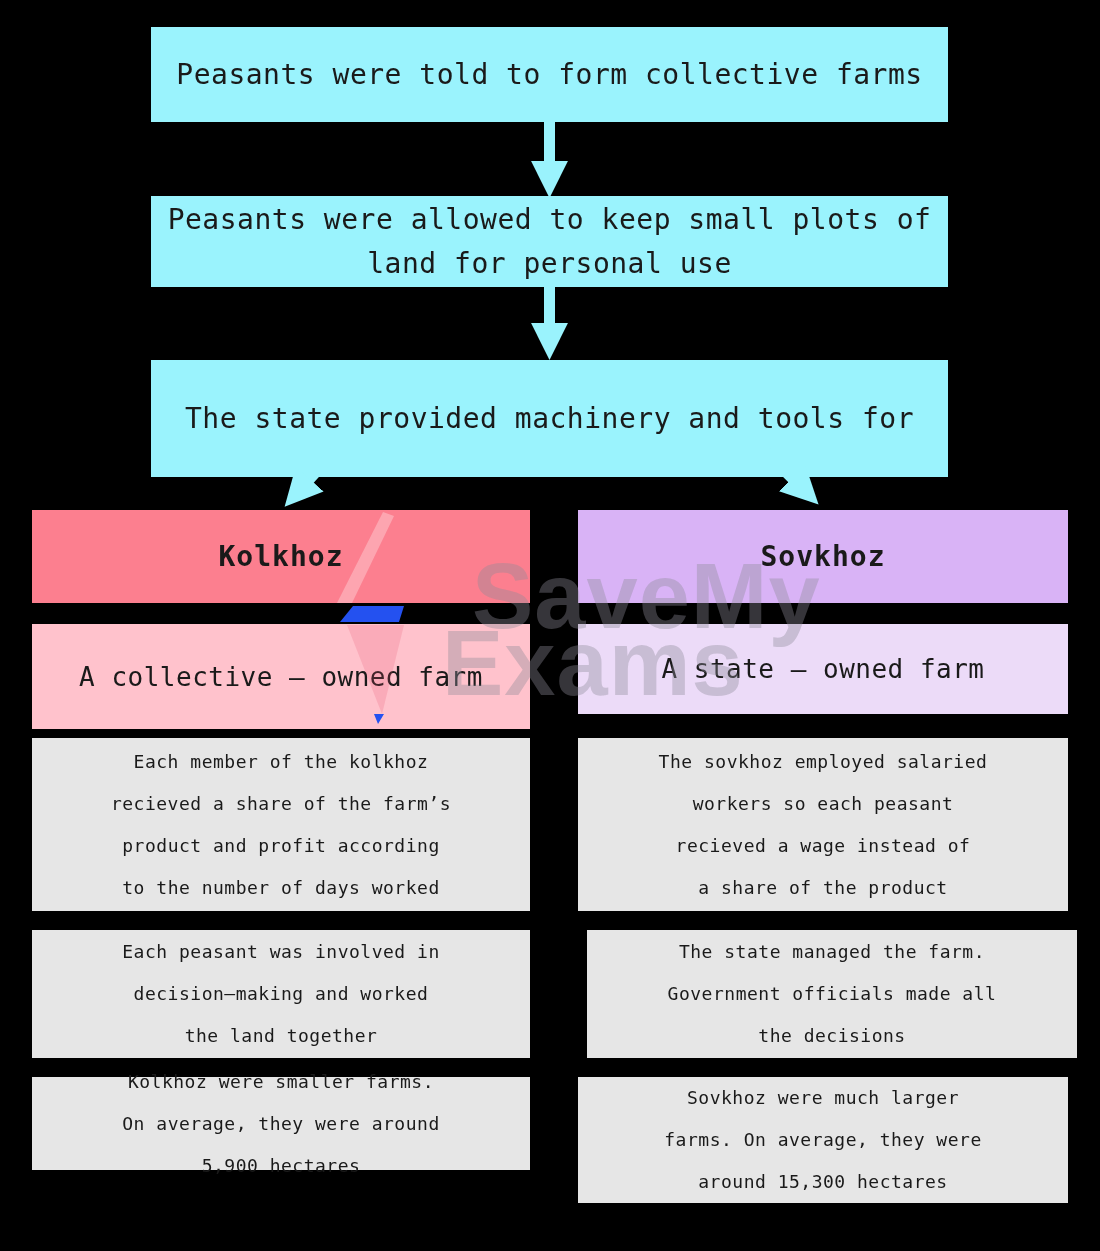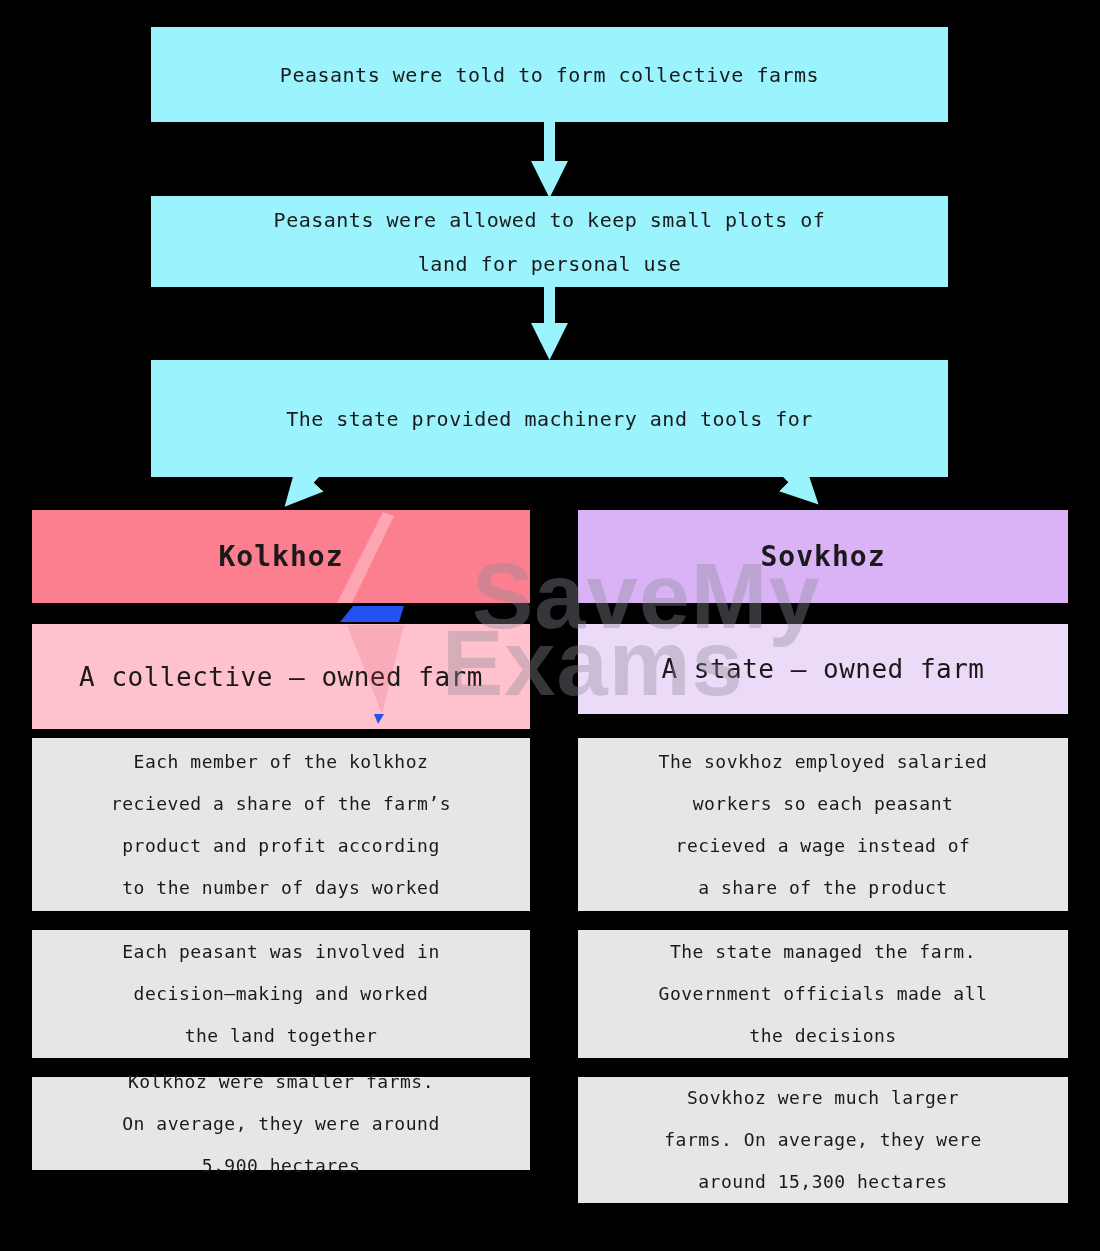--- a/index.html
+++ b/index.html
@@ -6,21 +6,21 @@
   .stage{
     position:relative;width:1100px;height:1251px;background:var(--bg,#000);
     font-family:"DejaVu Sans Mono","Liberation Mono",monospace;
     overflow:hidden;
   }
   .box{
     position:absolute;display:flex;flex-direction:column;
     justify-content:center;align-items:center;text-align:center;
     color:var(--ink,#1a1a1a);
   }
-  .flow{background:var(--cyan);width:797px;left:151px;font-size:20px;line-height:44px;letter-spacing:.5px;justify-content:center;}
+  .flow{background:var(--cyan);width:797px;left:151px;font-size:28px;line-height:44px;letter-spacing:.5px;justify-content:center;}
   .hdr{font-size:28px;font-weight:bold;letter-spacing:1px;}
   .col-l{left:32px;width:498px;}
   .col-r{left:578px;width:490px;}
   .def{font-size:26px;letter-spacing:.5px;}
   .detail{background:var(--gray);font-size:18px;line-height:42px;letter-spacing:.5px;}
   .ln{white-space:nowrap;}
   .overlay{position:absolute;left:0;top:0;z-index:3;pointer-events:none;}
   .boxes{position:relative;z-index:2;}
   .wm{
     position:absolute;z-index:4;pointer-events:none;
@@ -93,21 +93,21 @@
       <div class="ln">workers so each peasant</div>
       <div class="ln">recieved a wage instead of</div>
       <div class="ln">a share of the product</div>
     </div>
 
     <div class="box detail col-l" style="top:930px;height:128px;">
       <div class="ln">Each peasant was involved in</div>
       <div class="ln">decision–making and worked</div>
       <div class="ln">the land together</div>
     </div>
-    <div class="box detail col-r" style="top:930px;height:128px;">
+    <div class="box detail col-r" style="top:930px;height:128px;margin-left:9px;">
       <div class="ln">The state managed the farm.</div>
       <div class="ln">Government officials made all</div>
       <div class="ln">the decisions</div>
     </div>
 
     <div class="box detail col-l" style="top:1077px;height:93px;">
       <div class="ln">Kolkhoz were smaller farms.</div>
       <div class="ln">On average, they were around</div>
       <div class="ln">5,900 hectares</div>
     </div>

